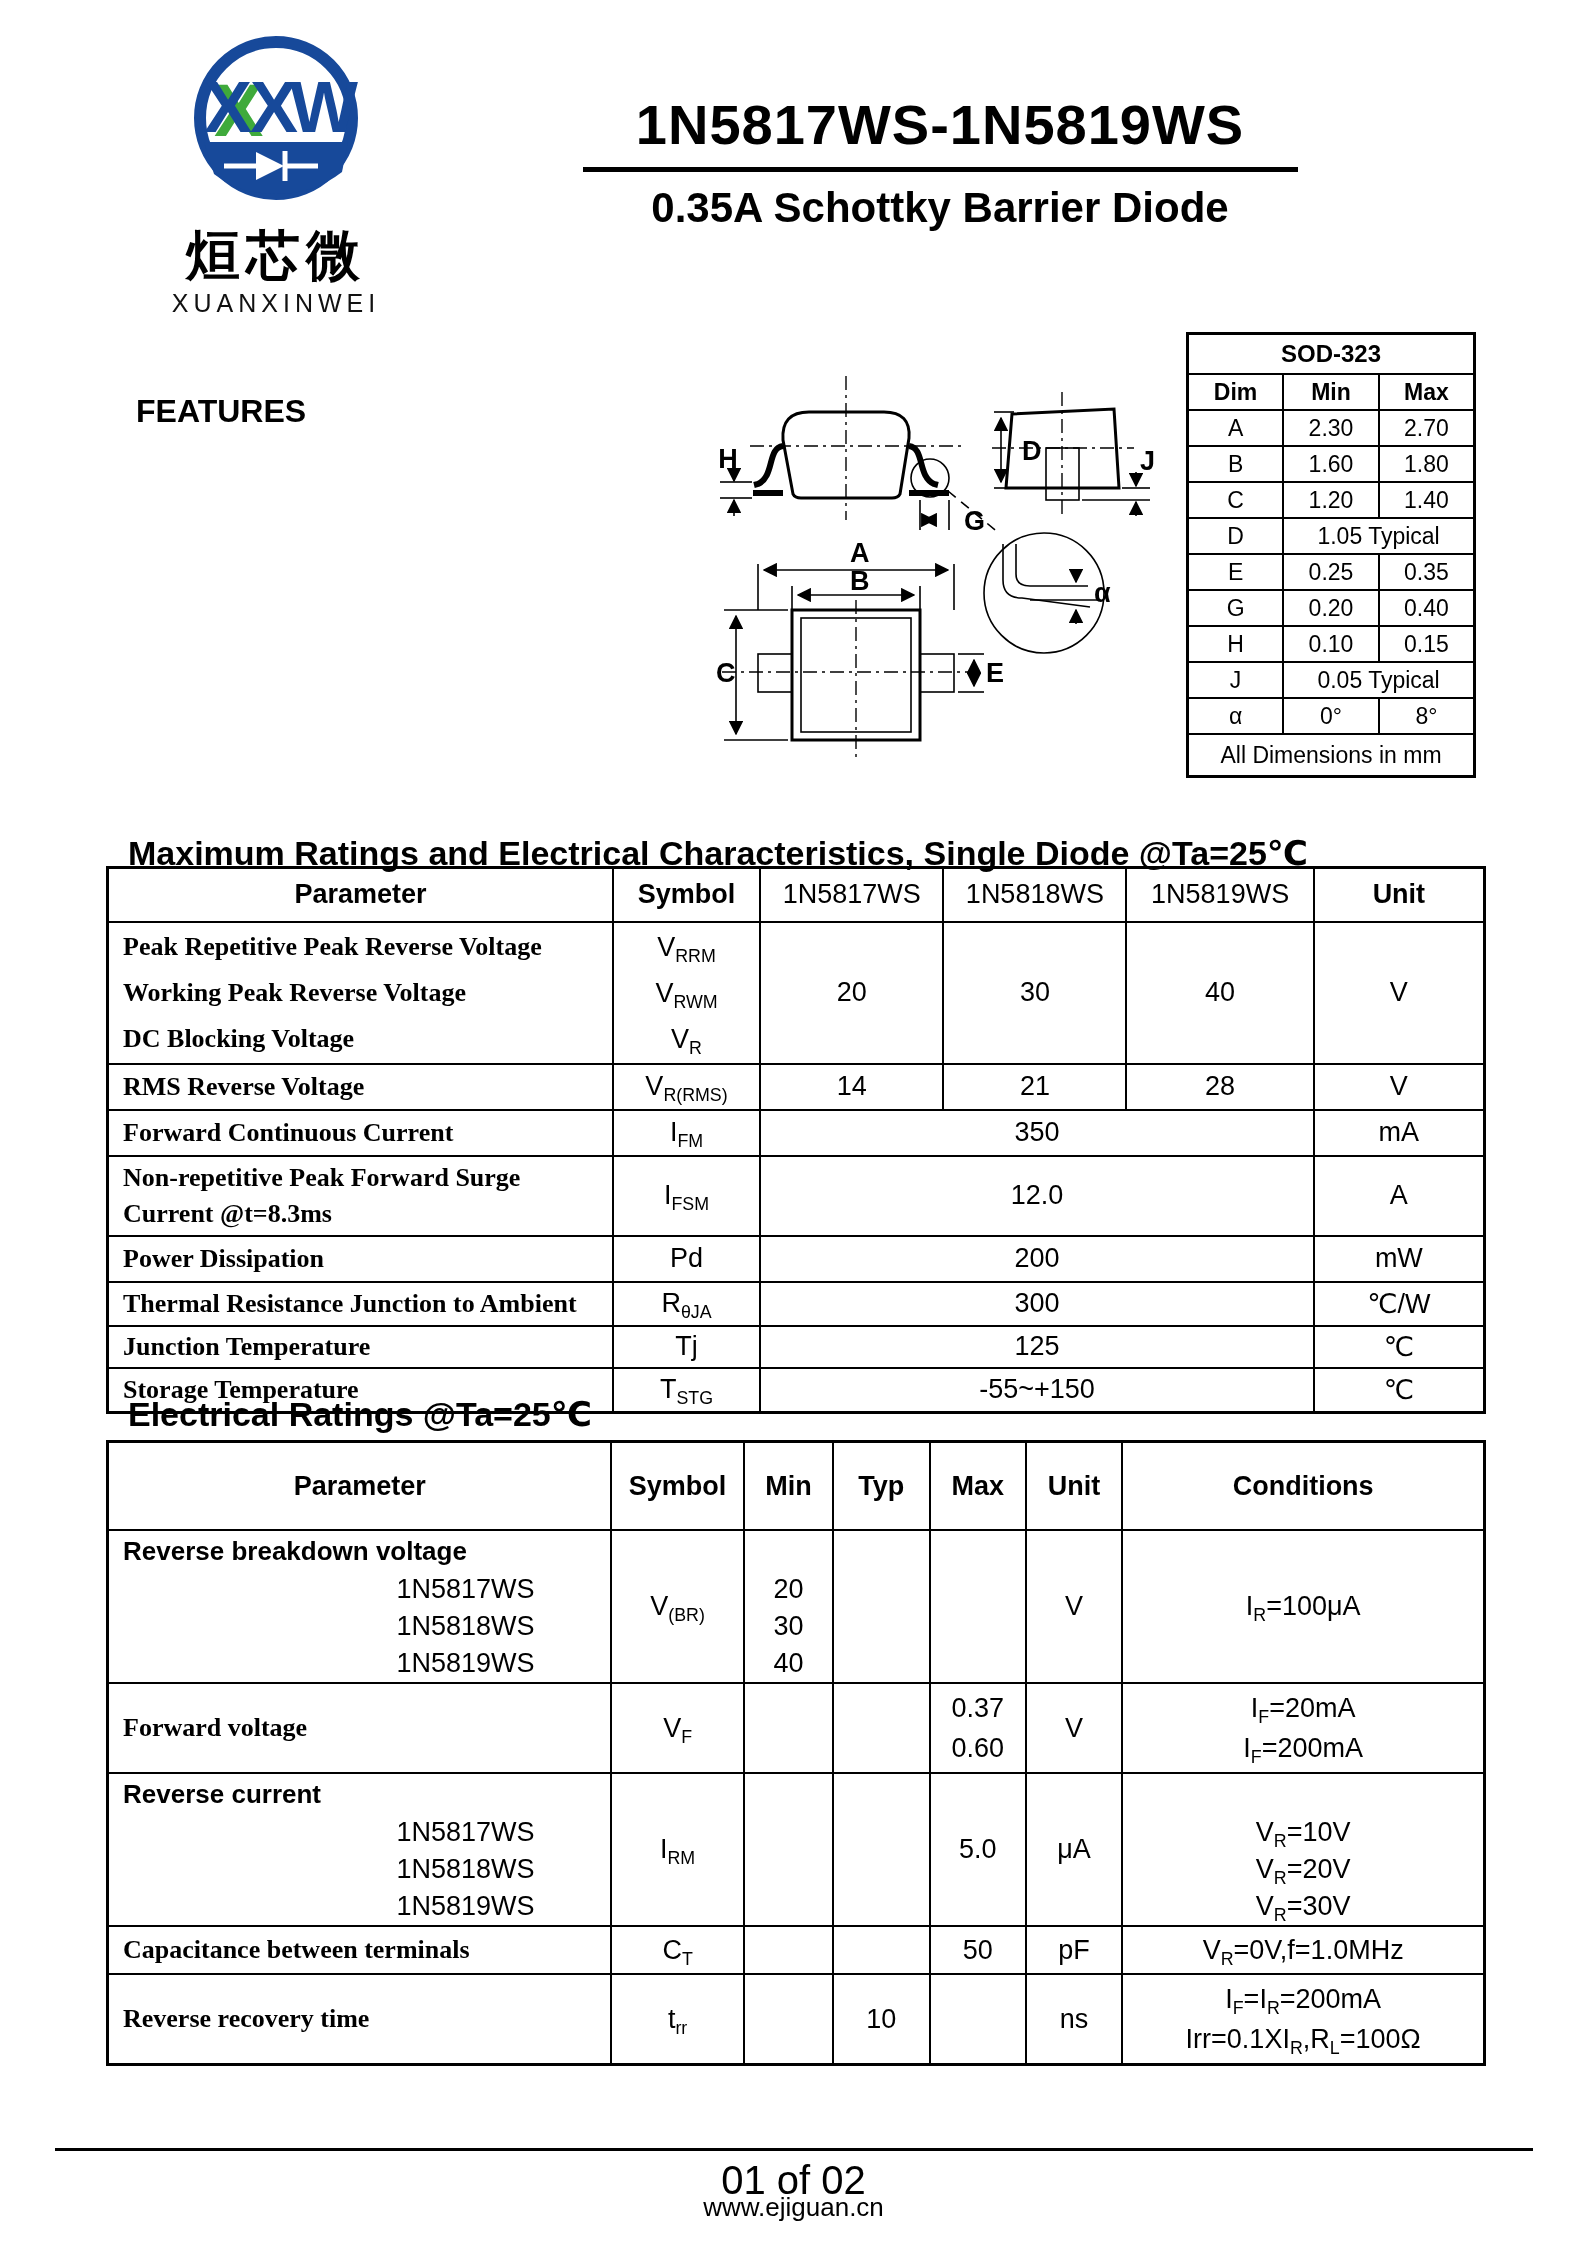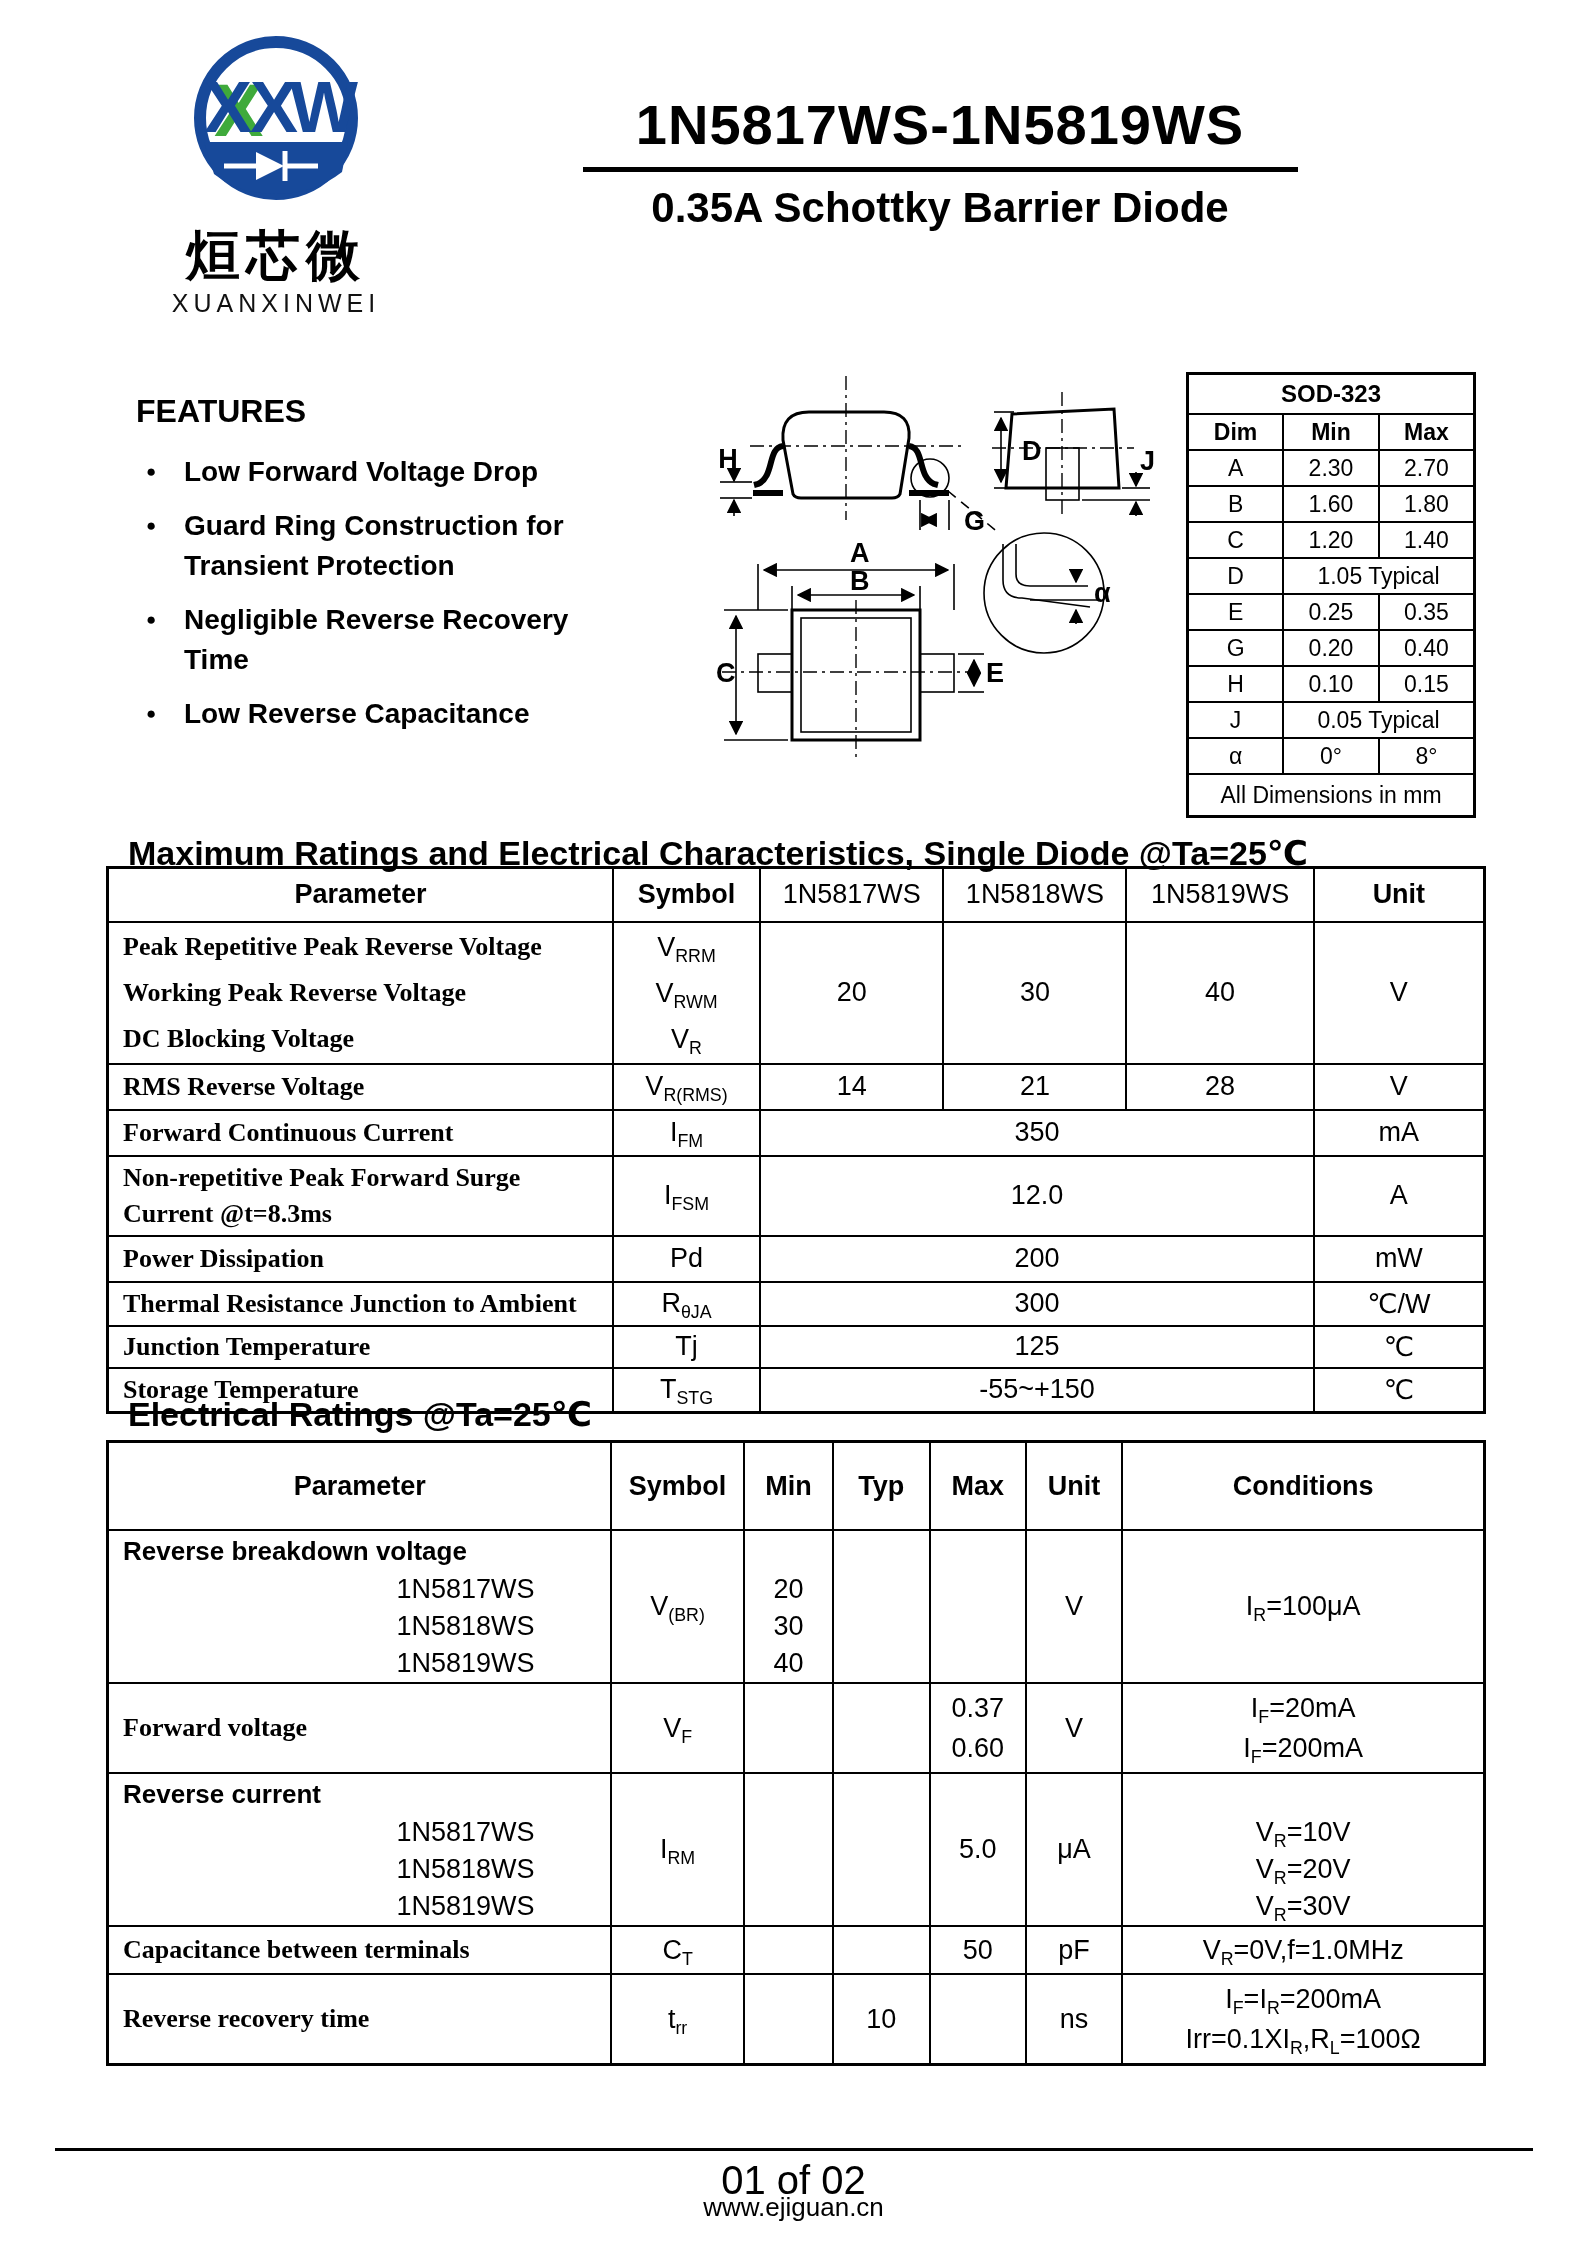--- a/index.html
+++ b/index.html
@@ -20,21 +20,21 @@
   .features li{position:relative;padding-left:48px;margin-bottom:14px;line-height:40px;}
   .features li::before{content:"●";position:absolute;left:10px;top:0;font-size:17px;line-height:40px;}
   
   .pkg{left:662px;top:348px;}
   .pkg text{font-size:27px;font-weight:bold;fill:#000;}
   .pkg .ln{stroke:#000;stroke-width:3;fill:none;}
   .pkg .thin{stroke:#000;stroke-width:1.6;fill:none;}
   .pkg .cl{stroke:#000;stroke-width:1.4;fill:none;stroke-dasharray:14 5 3 5;}
   .pkg .lead{stroke:#000;stroke-width:6;fill:none;}
   
-  .sod{left:1186px;top:372px;width:290px;border-collapse:collapse;table-layout:fixed;border:3px solid #000;}
+  .sod{left:1186px;top:332px;width:290px;border-collapse:collapse;table-layout:fixed;border:3px solid #000;}
   .sod td,.sod th{border:2px solid #000;text-align:center;font-size:23px;font-weight:normal;height:34px;padding:0;}
   .sod th{font-weight:bold;}
   .sod .ttl{font-size:24px;height:38px;}
   .sod .foot{height:40px;font-size:23px;}
   
   .sechead{font-size:34px;font-weight:bold;margin:0;}
   .maxhead{left:128px;top:833px;}
   .elehead{left:128px;top:1394px;}
   
   table.grid{border-collapse:collapse;table-layout:fixed;border:3px solid #000;}
@@ -92,26 +92,20 @@
   </div>
 
   <div class="abs titleblock">
     <h1>1N5817WS-1N5819WS</h1>
     <div class="title-rule"></div>
     <h2>0.35A Schottky Barrier Diode</h2>
   </div>
 
   <div class="abs features">
     <h3>FEATURES</h3>
-    <ul>
-      <li>Low Forward Voltage Drop</li>
-      <li>Guard Ring Construction for Transient Protection</li>
-      <li>Negligible Reverse Recovery Time</li>
-      <li>Low Reverse Capacitance</li>
-    </ul>
   </div>
 
   <svg class="abs pkg" width="515" height="440" viewBox="0 0 515 440">
     <defs>
       <marker id="ar" viewBox="0 0 10 10" refX="9" refY="5" markerWidth="9" markerHeight="9" orient="auto-start-reverse">
         <path d="M0,0 L10,5 L0,10 Z" fill="#000"></path>
       </marker>
     </defs>
 
     <line class="cl" x1="184" y1="28" x2="184" y2="172"></line>

